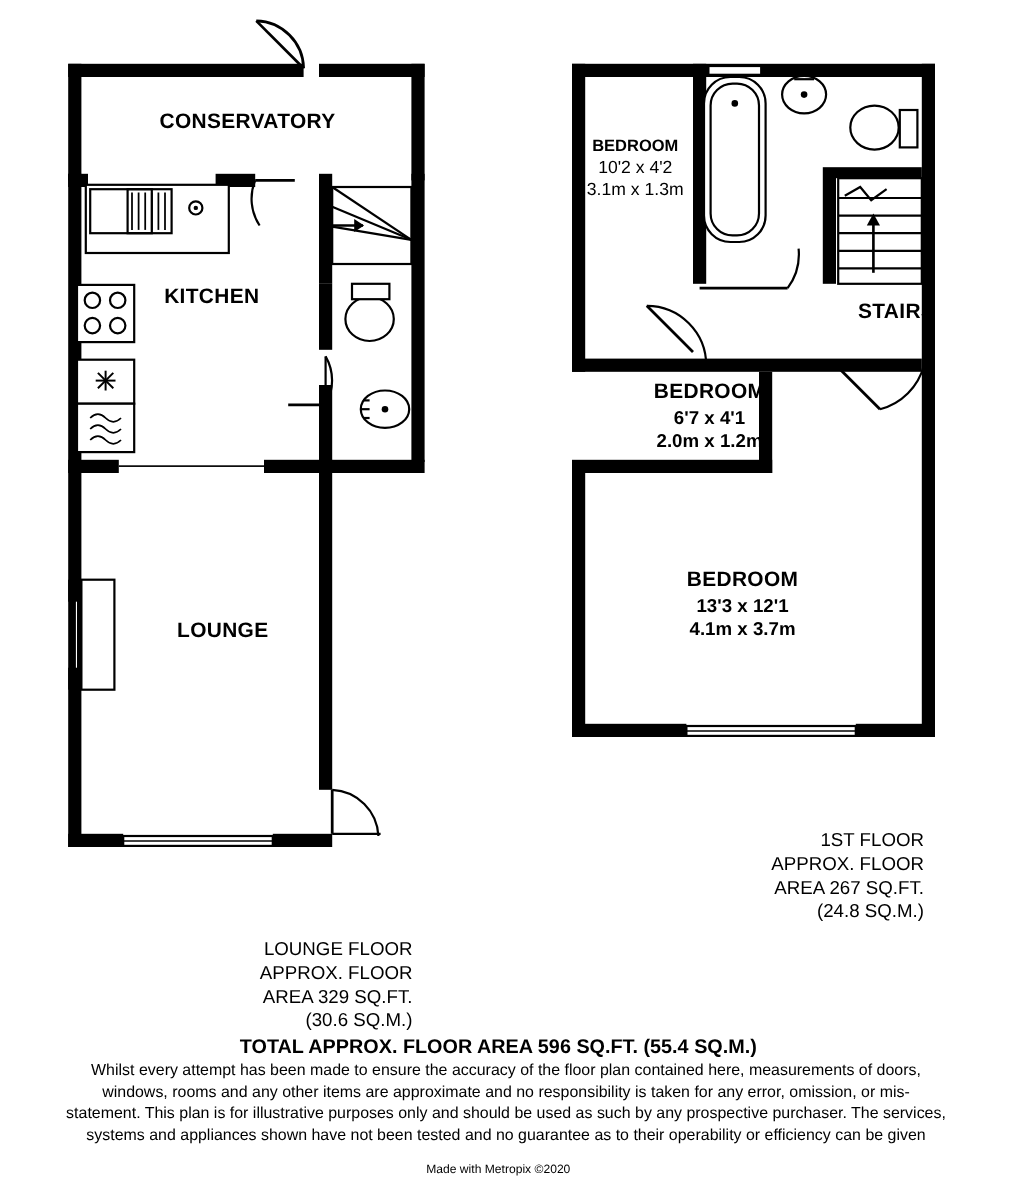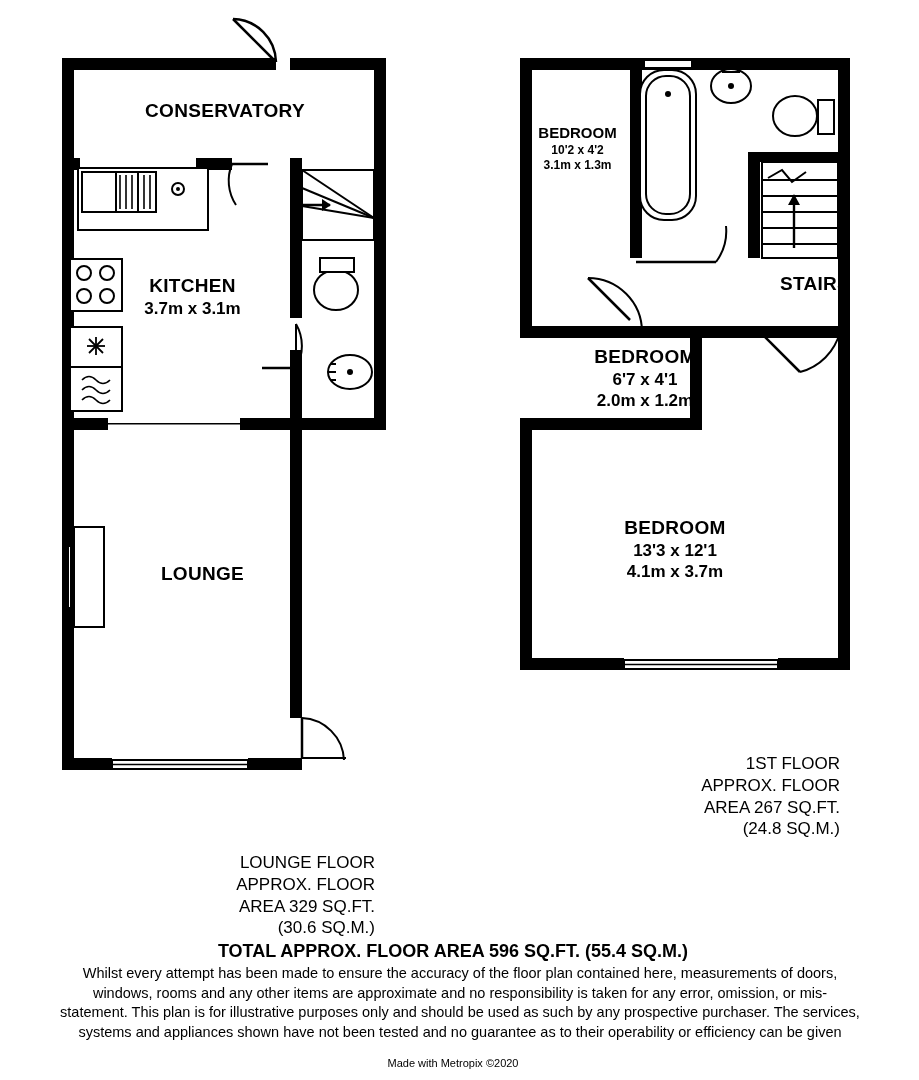--- a/index.html
+++ b/index.html
@@ -36,22 +36,22 @@
   }
   .room-dims {
     font-weight: bold;
     font-size: 17px;
   }
   .small-room-label {
     font-weight: bold;
     font-size: 15px;
   }
   .small-room-dims {
-    font-weight: bold;
-    font-size: 12px;
+    font-weight: normal;
+    font-size: 16px;
   }
   .floor-summary {
     font-size: 17px;
     line-height: 1.28;
     text-align: right;
   }
   .total-area {
     font-weight: bold;
     font-size: 18px;
     text-align: center;
@@ -294,23 +294,22 @@
     </g>
 
     <g fill="#fff" stroke="#000" stroke-width="2">
       <rect x="644" y="60" width="48" height="8" fill="#fff"></rect>
     </g>
   </g>
 </svg>
 
 <div class="txt room-label" style="left:90px; top:99px; width:270px;">CONSERVATORY</div>
 
-<div class="txt" style="left:70px; top:258px; width:245px;margin-top:16px;">
+<div class="txt" style="left:70px; top:258px; width:245px;">
   <div class="room-label">KITCHEN</div>
-  <div class="room-dims">3.7m x 3.1m</div>
 </div>
 
 <div class="txt room-label" style="left:80px; top:562px; width:245px;">LOUNGE</div>
 
 <div class="txt" style="left:510px; top:124px; width:135px;">
   <div class="small-room-label">BEDROOM</div>
   <div class="small-room-dims">10'2 x 4'2</div>
   <div class="small-room-dims">3.1m x 1.3m</div>
 </div>
 

